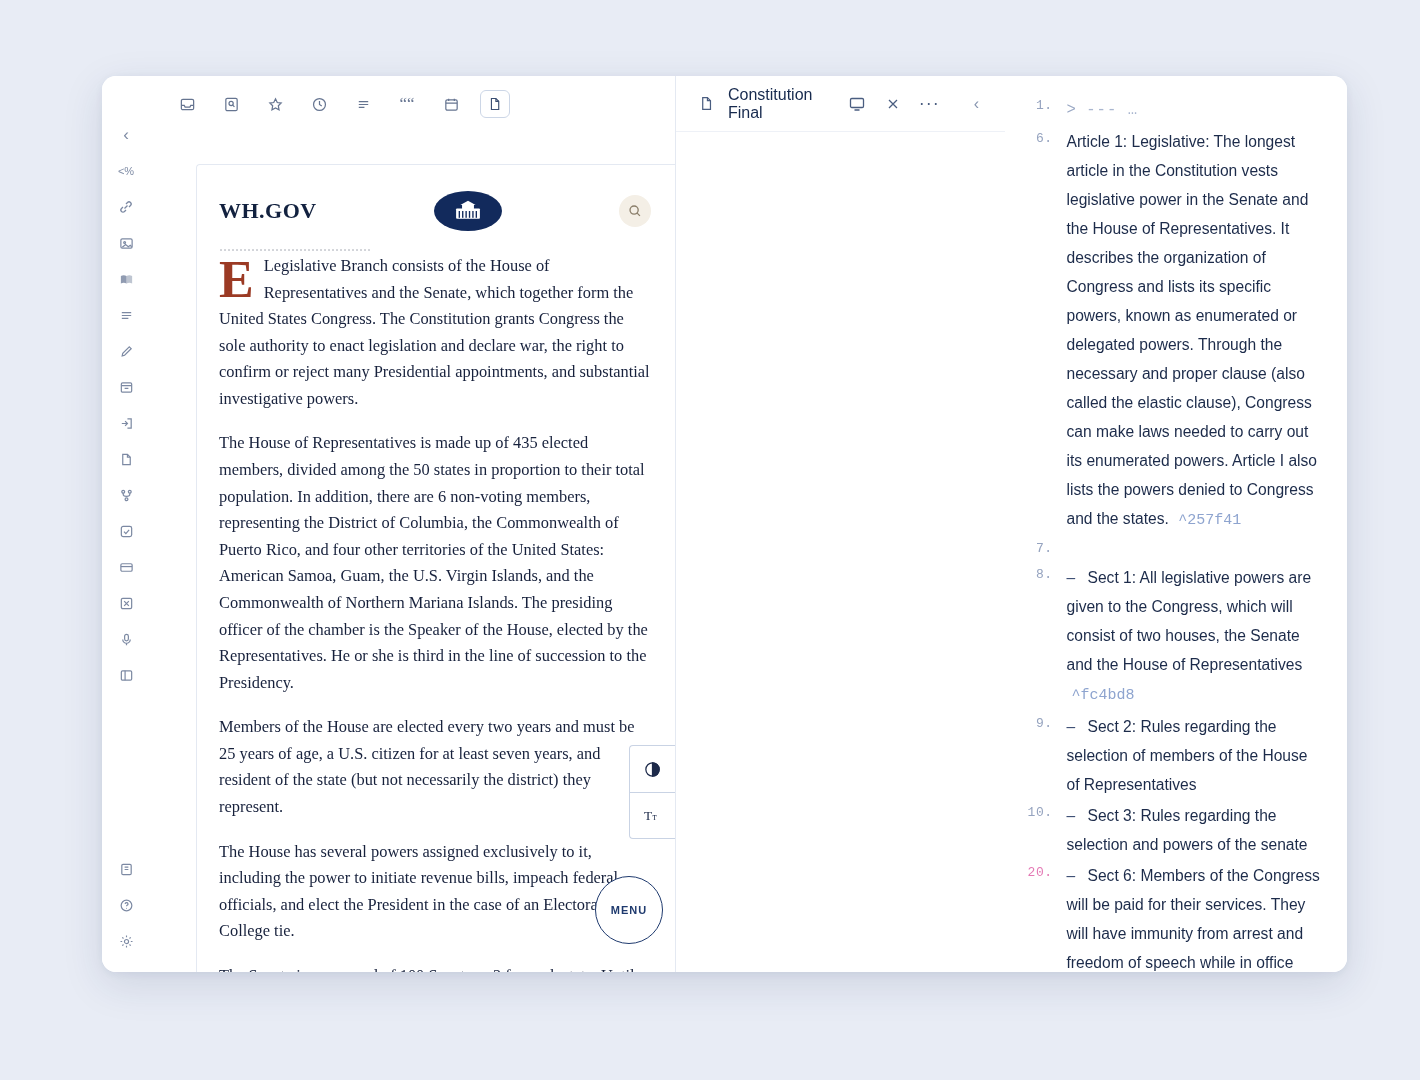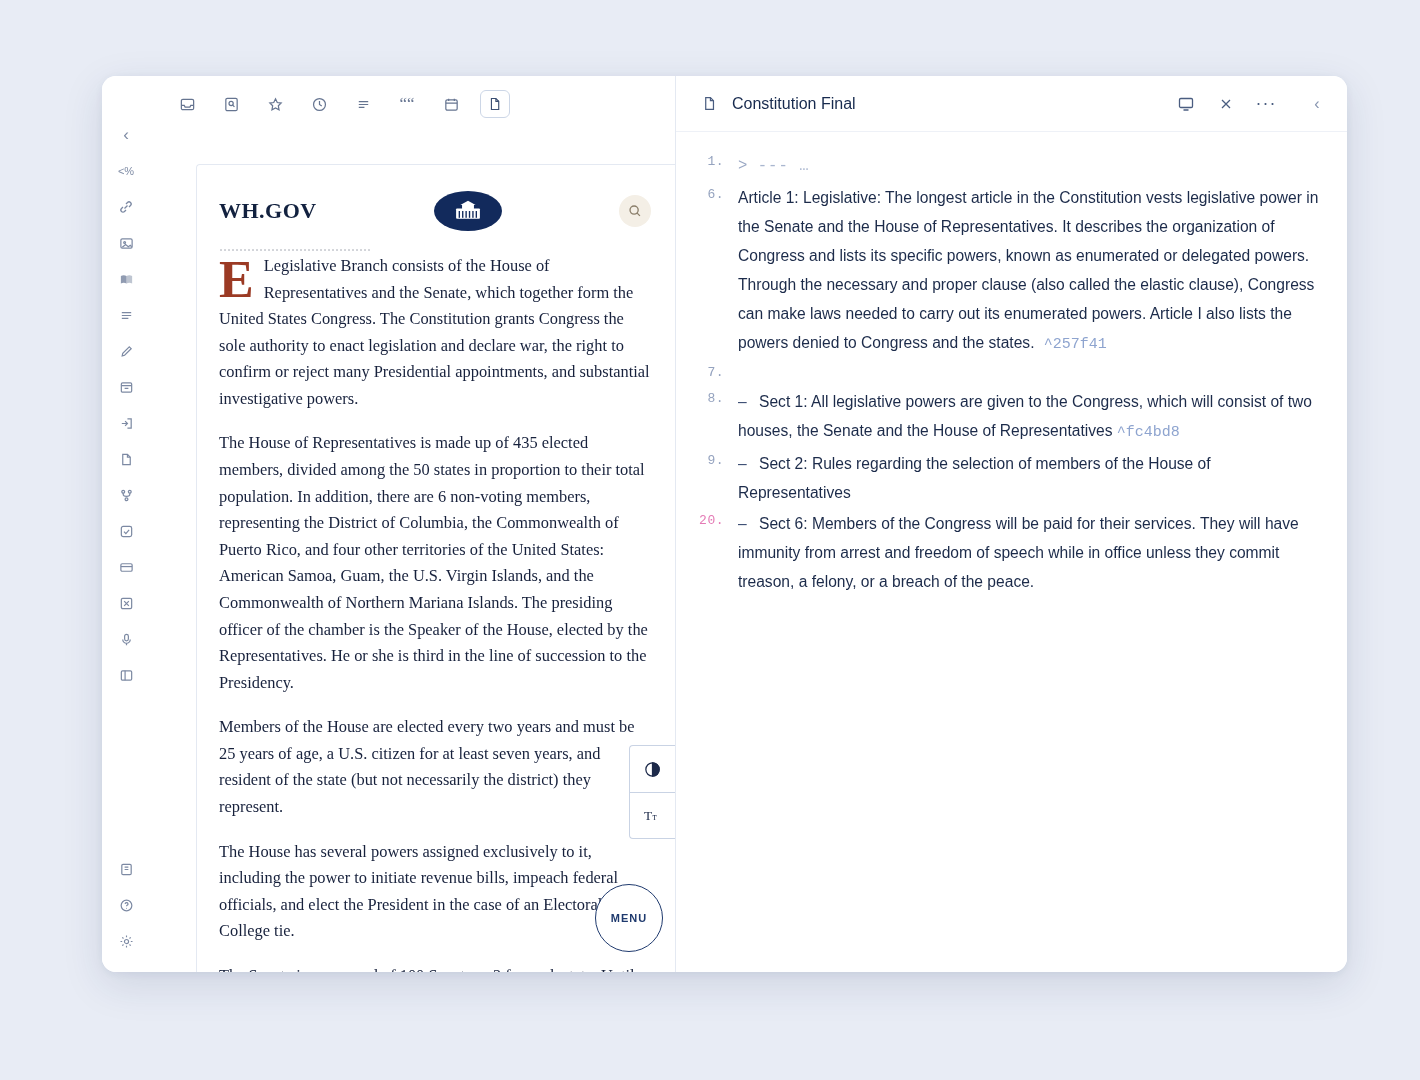--- a/index.html
+++ b/index.html
@@ -153,39 +153,39 @@
     overflow: hidden;
   }
   .float-tools div {
     height: 46px;
     display: flex; align-items: center; justify-content: center;
     color: #1d2a4a;
   }
   .float-tools div + div { border-top: 1px solid #c9d3e4; }
   .menu-fab {
     position: absolute;
-    right: 12px; bottom: 20px;
+    right: 12px; bottom: 28px;
     width: 68px; height: 68px;
     border-radius: 50%;
     background: #fff;
     border: 1.5px solid #1f3a6e;
     color: #1f3a6e;
     font-size: 11px;
     letter-spacing: 1px;
     display: flex; align-items: center; justify-content: center;
     font-weight: 600;
   }
 
   
   .md-pane {
     width: 672px;
     flex: 0 0 672px;
     border-left: 1px solid #e4e9f2;
     display: flex;
-    flex-direction: column;
+    flex-direction: row;
     background: #fff;
     position: relative;
   }
   .md-head {
     height: 56px;
     display: flex; align-items: center;
     padding: 0 18px 0 20px;
     gap: 10px;
     border-bottom: 1px solid #eef1f7;
   }
@@ -522,32 +522,39 @@
       <div class="md-row">
         <div class="md-num">7.</div>
         <div class="md-text"></div>
       </div>
 
       <div class="md-row">
         <div class="md-num">8.</div>
         <div class="md-text">
           <span class="md-dash">–</span>
           <span>Sect 1: All legislative powers are given to the Congress, which will consist of two houses, the Senate and the House of Representatives</span>
-          <span class="md-hash" style="">^fc4bd8</span>
+          <span class="md-hash" style="margin-left:5px;">^fc4bd8</span>
         </div>
       </div>
 
       <div class="md-row">
         <div class="md-num">9.</div>
         <div class="md-text">
           <span class="md-dash">–</span>
           <span>Sect 2: Rules regarding the selection of members of the House of Representatives</span>
         </div>
       </div>
 
+      <div class="md-row">
+        <div class="md-num">10.</div>
+        <div class="md-text">
+          <span class="md-dash">–</span>
+          <span>Sect 3: Rules regarding the selection and powers of the senate</span>
+        </div>
+      </div>
 
 
 
       <div class="md-row">
         <div class="md-num pink">20.</div>
         <div class="md-text">
           <span class="md-dash">–</span>
           <span>Sect 6: Members of the Congress will be paid for their services. They will have immunity from arrest and freedom of speech while in office unless they commit treason, a felony, or a breach of the peace.</span>
         </div>
       </div>

